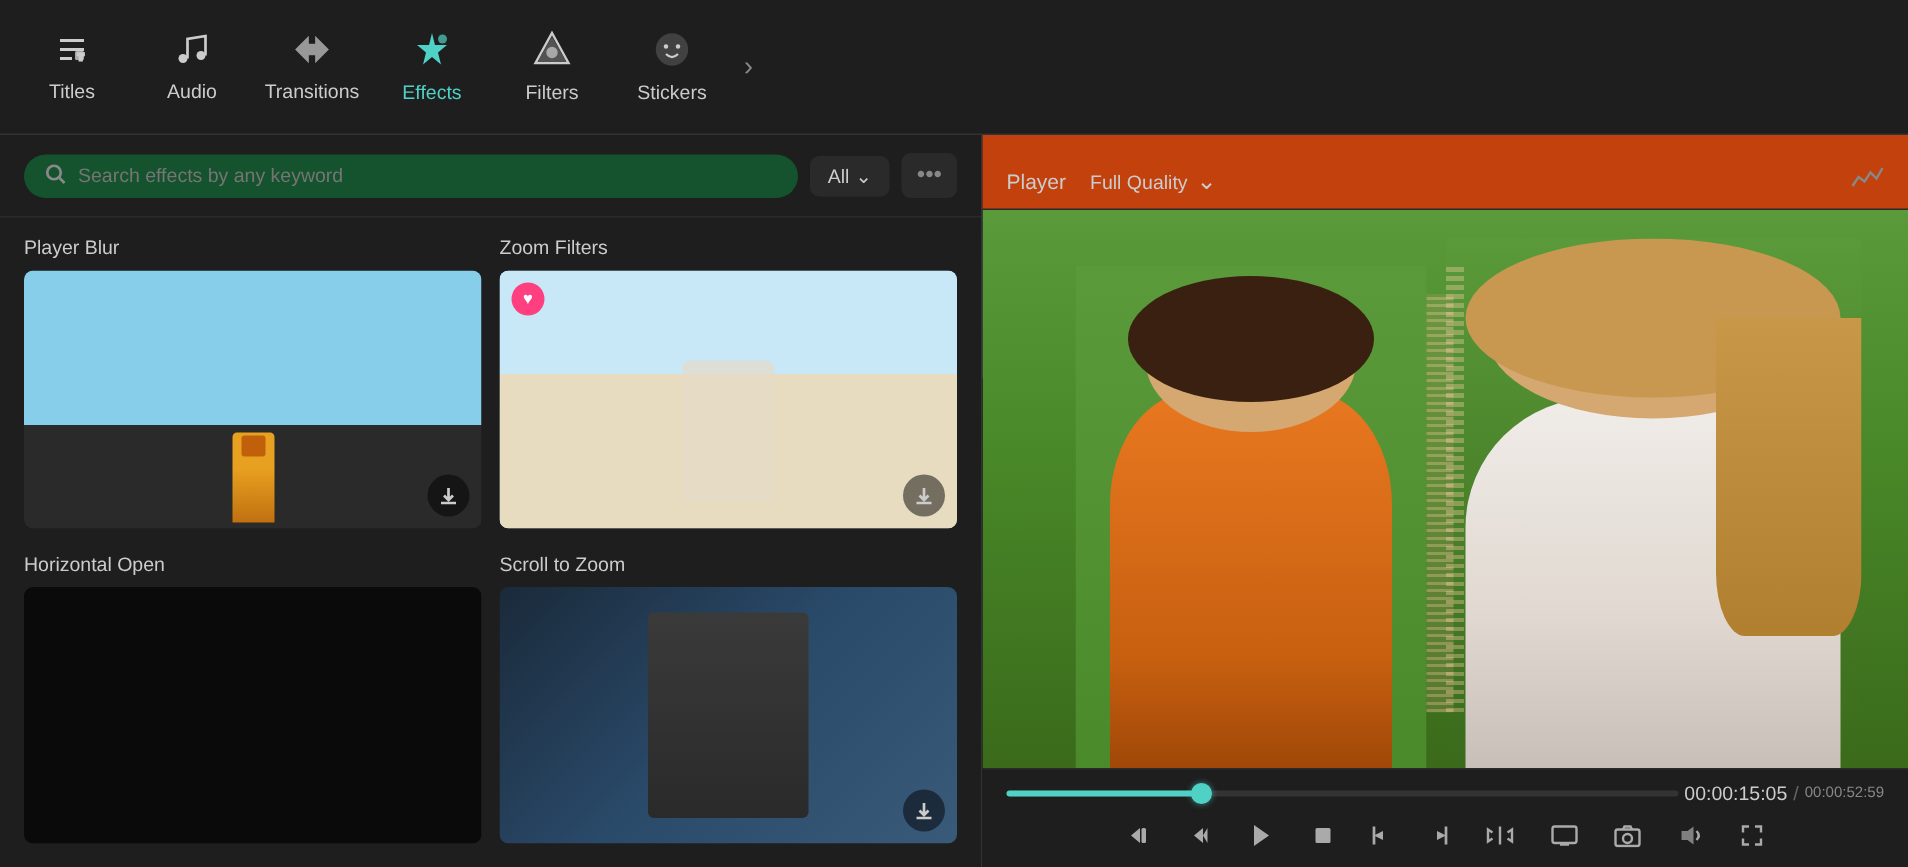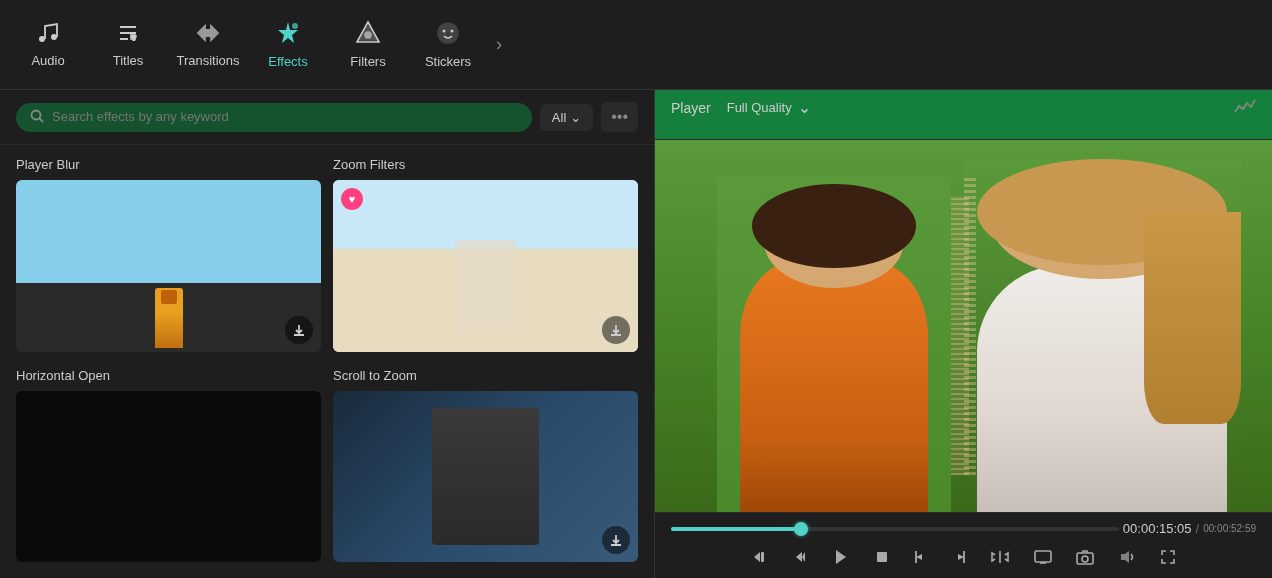--- a/index.html
+++ b/index.html
@@ -200,24 +200,24 @@
     
     .right-panel {
       flex: 1;
       background: #1a1a1a;
       display: flex;
       flex-direction: column;
     }
 
     .player-header {
       display: flex;
-      align-items: flex-start;
+      align-items: flex-end;
       justify-content: space-between;
       padding: 8px 16px;
-      background: #15803d;
+      background: #c2410c;
       height: 50px;
       border-bottom: 1px solid #2a2a2a;
     }
     .player-title {
       font-size: 14px;
       color: #ccc;
     }
     .quality-select {
       display: flex;
       align-items: center;
@@ -324,37 +324,37 @@
       border-radius: 4px;
     }
     .ctrl-btn.sm { font-size: 14px; }
   </style>
 </head>
 <body>
 
 <div class="top-nav">
   <div class="nav-item">
     <div class="icon-area">
+      <svg width="24" height="24" viewBox="0 0 24 24" fill="none" stroke="#ccc" stroke-width="2">
+        <path d="M4 6h16M4 12h16M4 18h8"></path>
+        <rect x="14" y="13" width="6" height="6" rx="1" fill="#ccc" stroke="none" opacity="0.8"></rect>
+        <text x="16" y="19" font-size="6" fill="#1e1e1e" font-weight="bold">T</text>
+      </svg>
+    </div>
+    <span class="label">Titles</span>
+  </div>
+  <div class="nav-item">
+    <div class="icon-area">
       <svg width="24" height="24" viewBox="0 0 24 24" fill="none" stroke="#ccc" stroke-width="1.8">
         <path d="M9 18V5l12-2v13"></path>
         <circle cx="6" cy="18" r="3" fill="#ccc" stroke="none"></circle>
         <circle cx="18" cy="16" r="3" fill="#ccc" stroke="none"></circle>
       </svg>
     </div>
     <span class="label">Audio</span>
-  </div>
-  <div class="nav-item">
-    <div class="icon-area">
-      <svg width="24" height="24" viewBox="0 0 24 24" fill="none" stroke="#ccc" stroke-width="2">
-        <path d="M4 6h16M4 12h16M4 18h8"></path>
-        <rect x="14" y="13" width="6" height="6" rx="1" fill="#ccc" stroke="none" opacity="0.8"></rect>
-        <text x="16" y="19" font-size="6" fill="#1e1e1e" font-weight="bold">T</text>
-      </svg>
-    </div>
-    <span class="label">Titles</span>
   </div>
   <div class="nav-item">
     <div class="icon-area">
       <svg width="26" height="24" viewBox="0 0 26 24" fill="none" stroke="#ccc" stroke-width="1.8">
         <path d="M3 12 L10 5 L10 9 L16 9 L16 5 L23 12 L16 19 L16 15 L10 15 L10 19 Z" fill="#ccc" opacity="0.7"></path>
       </svg>
     </div>
     <span class="label">Transitions</span>
   </div>
   <div class="nav-item active">

